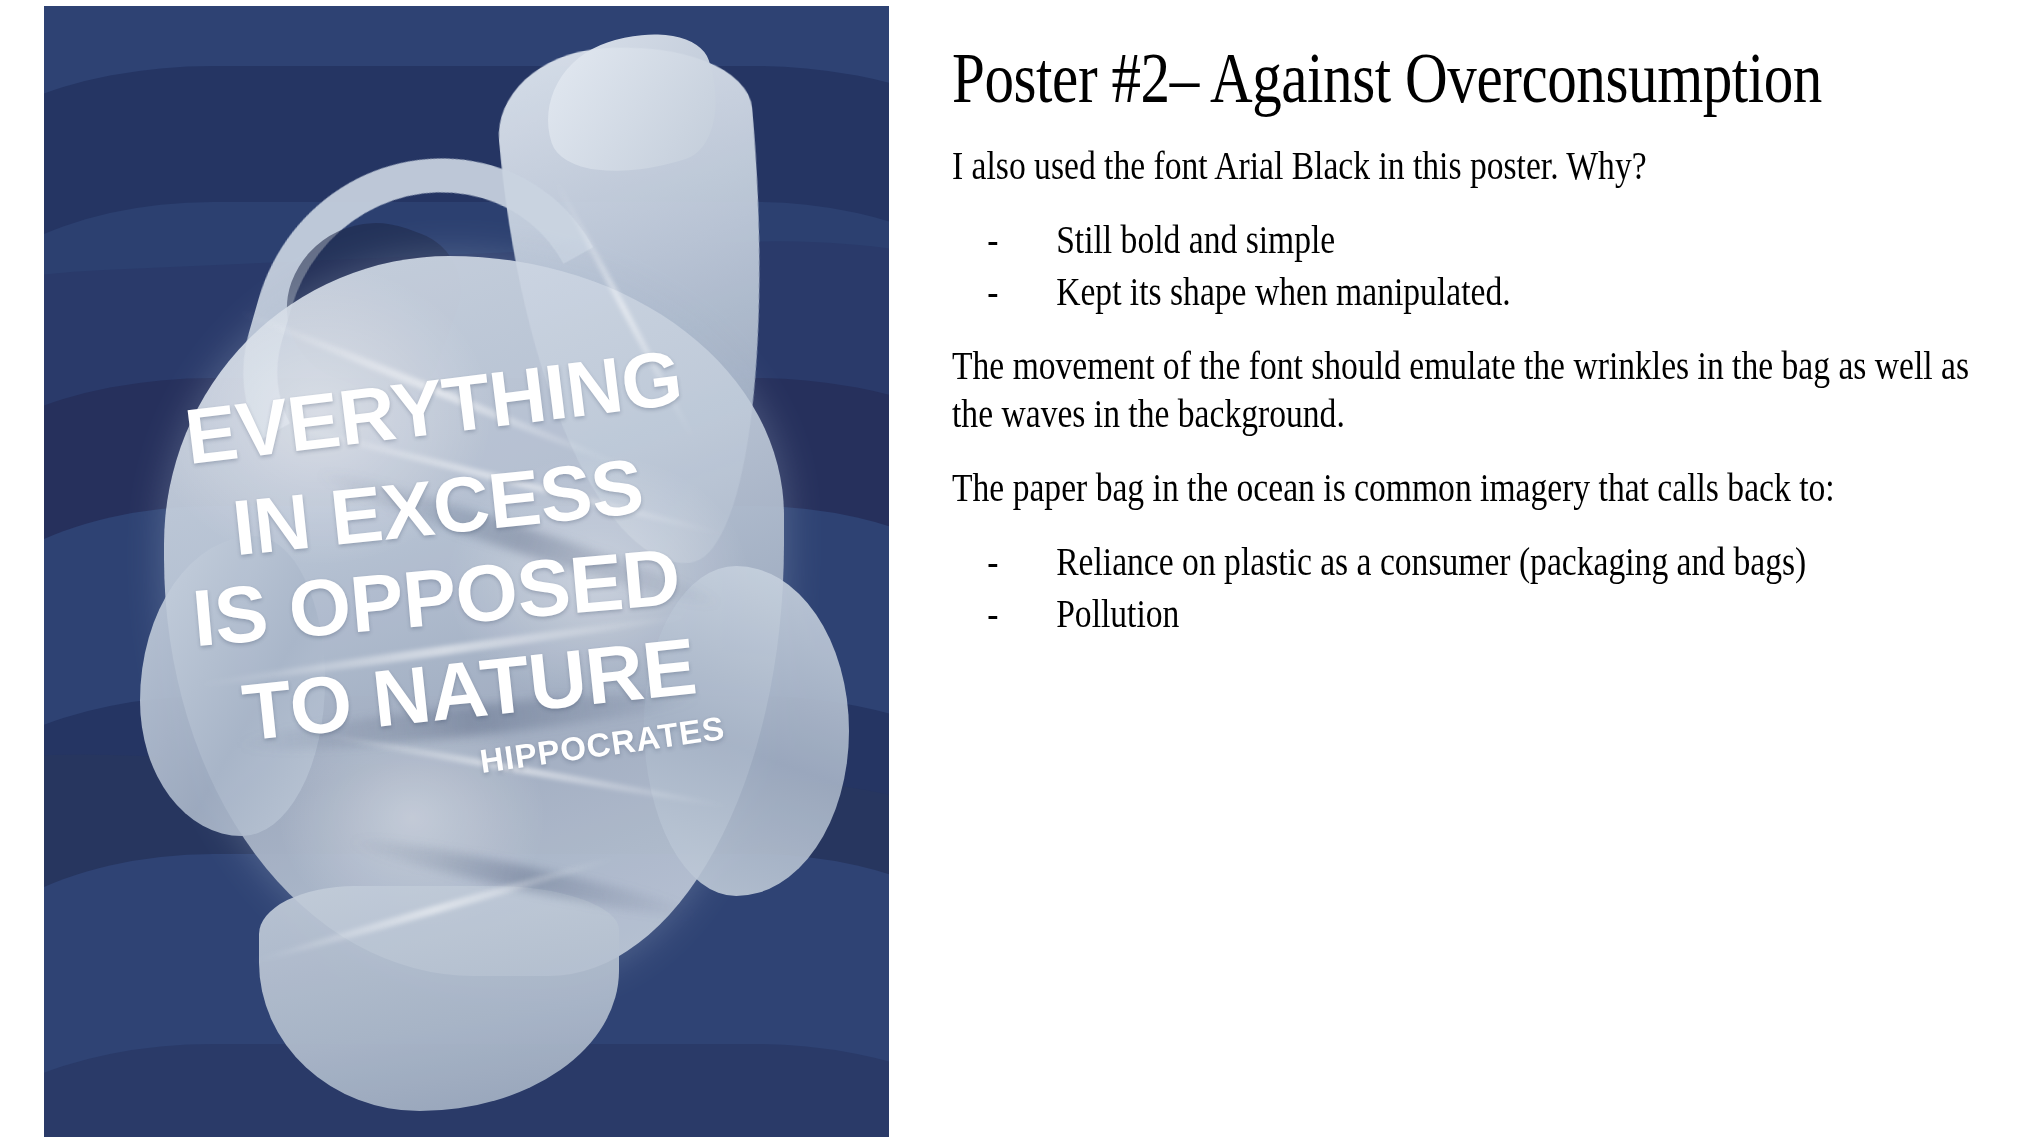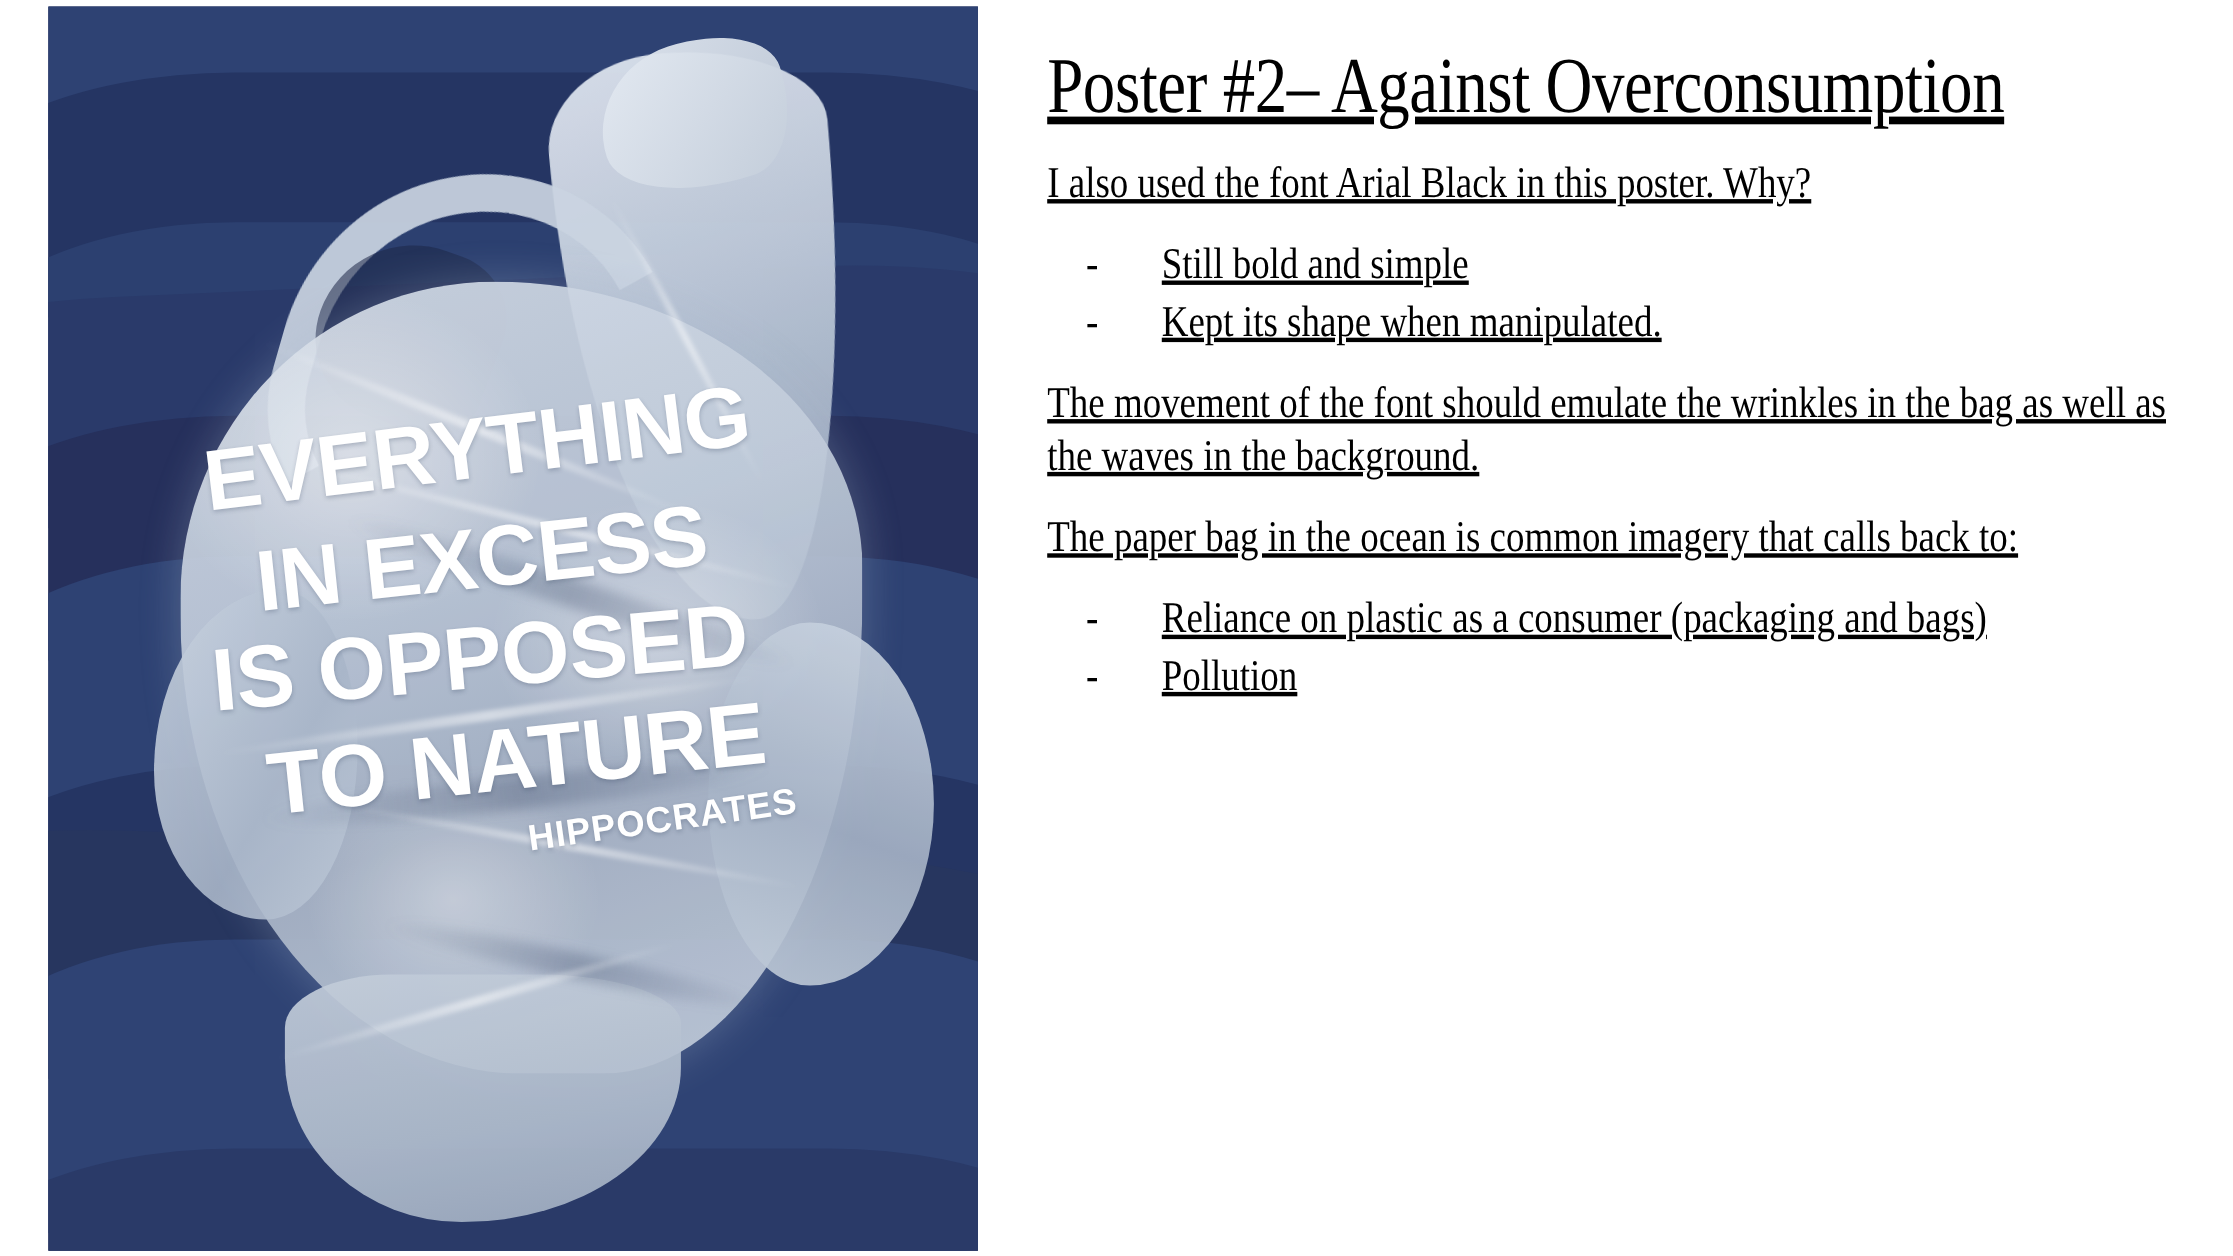--- a/index.html
+++ b/index.html
@@ -189,21 +189,20 @@
     letter-spacing: 1px;
     transform: rotate(-8deg);
   }
 
   
   .content {
     position: absolute;
     left: 952px;
     top: 40px;
     width: 1020px;
-    text-decoration: underline;
   }
   .deck-title {
     font-family: "Liberation Serif", serif;
     font-weight: 400;
     font-size: 72px;
     line-height: 1.06;
     margin: 0 0 26px 0;
     letter-spacing: -0.5px;
     transform: scaleX(0.82);
     transform-origin: left top;

